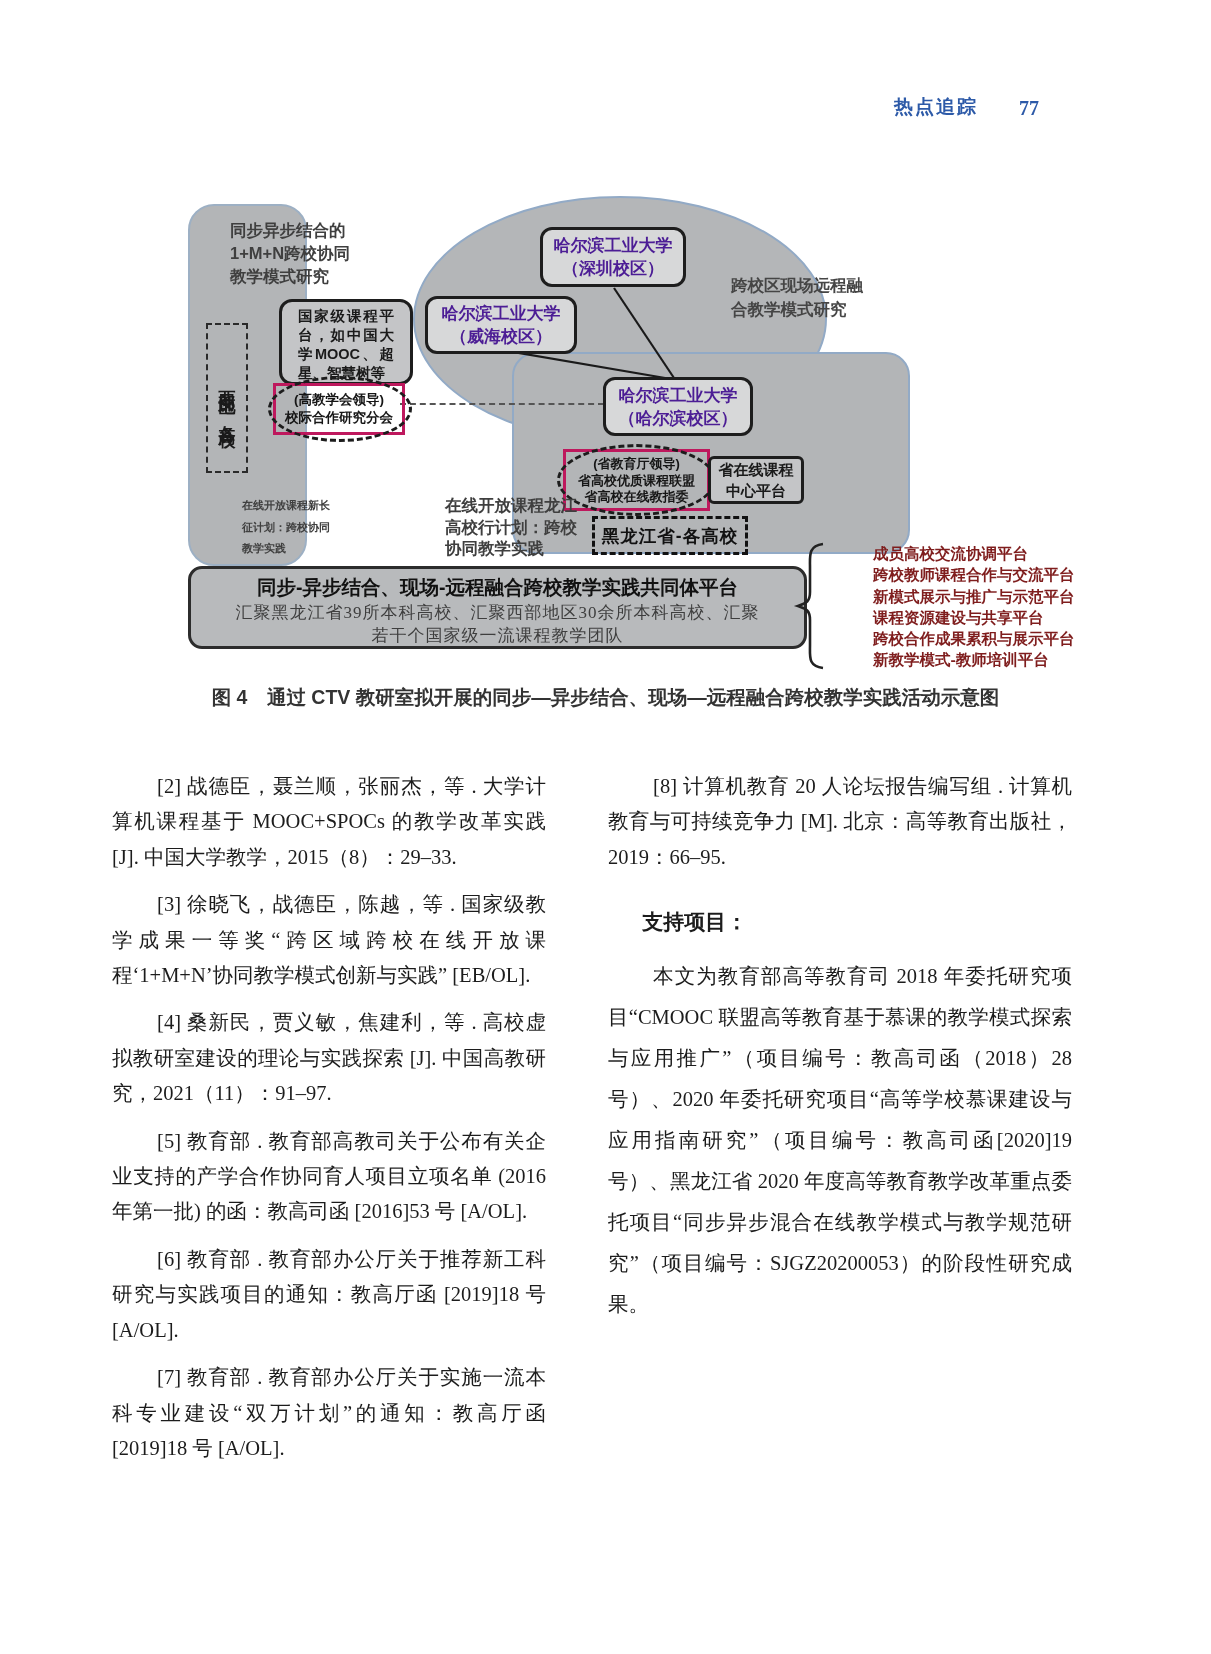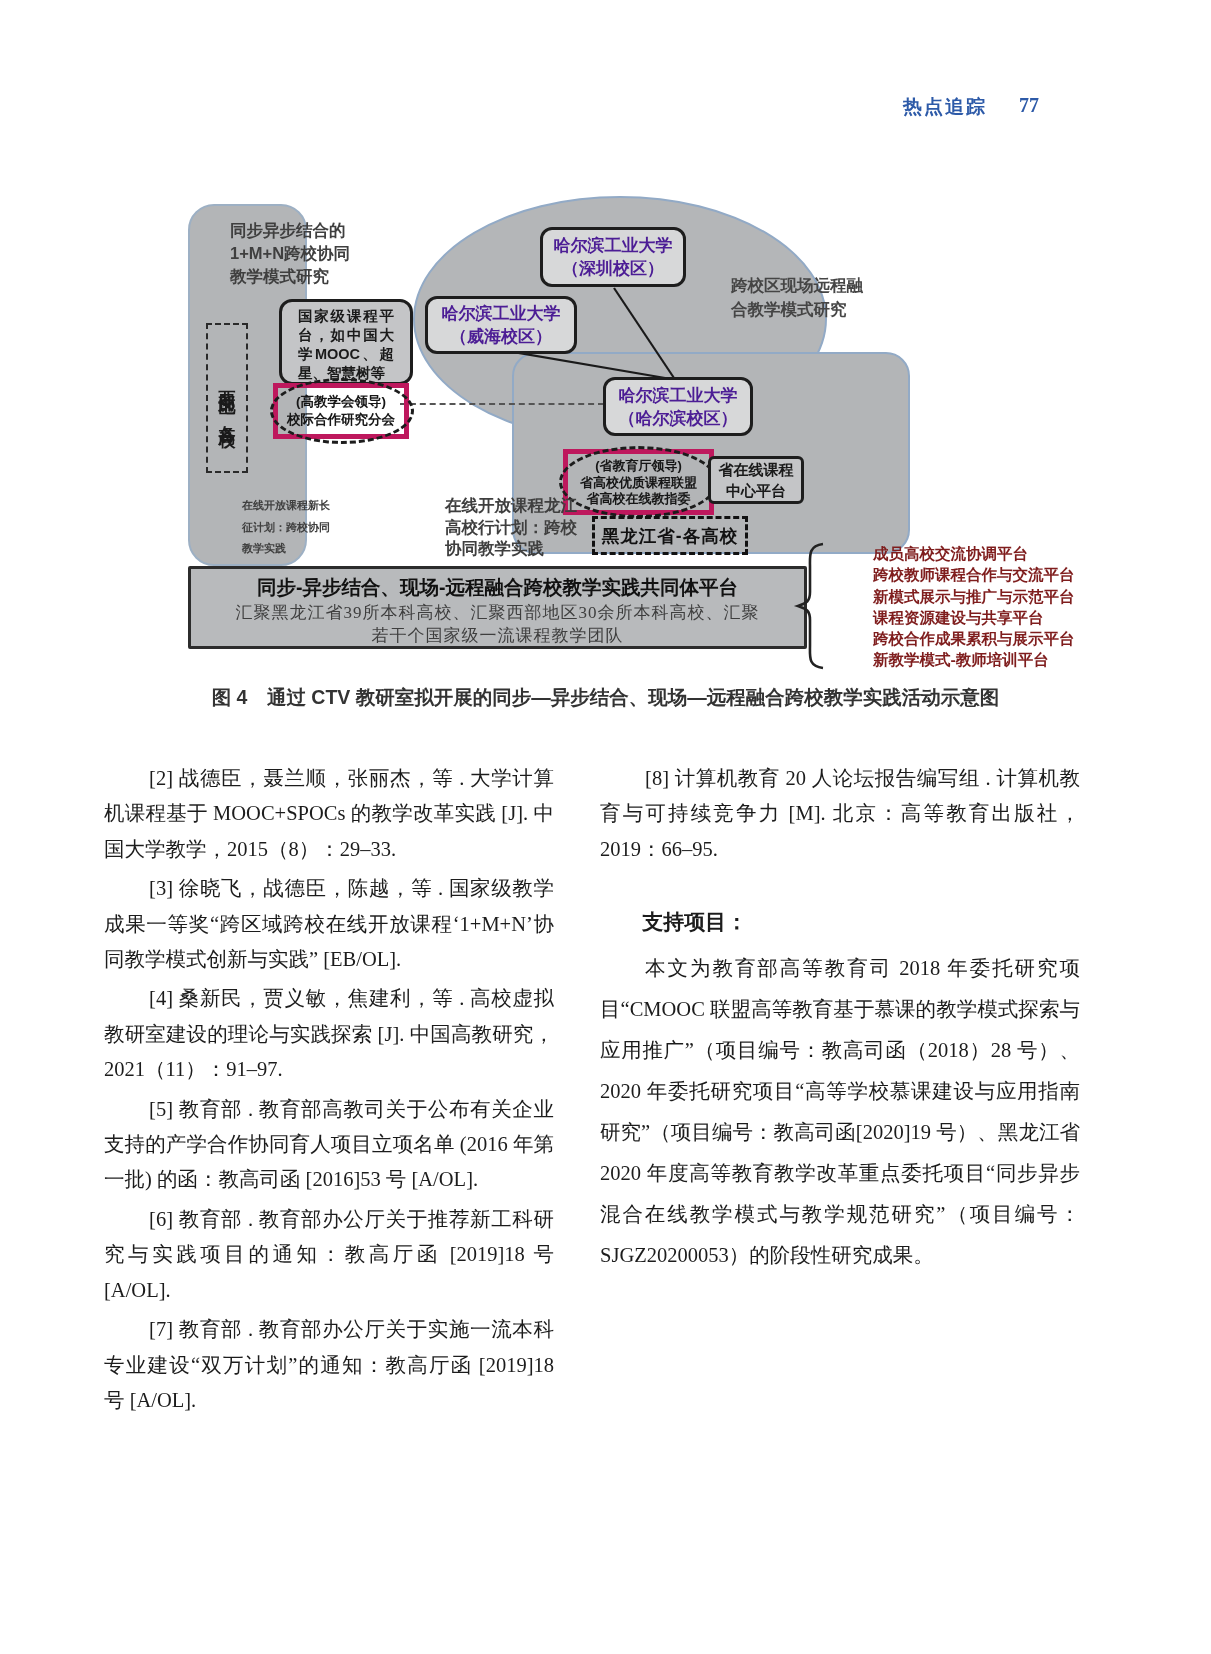--- a/index.html
+++ b/index.html
@@ -2,21 +2,21 @@
 <html><head>
 <meta charset="utf-8">
 <style>
   html,body{margin:0;padding:0;background:#e8e8e8;}
   .page{position:relative;width:1211px;height:1654px;background:#ffffff;overflow:hidden;
         font-family:"Liberation Serif","DejaVu Serif",serif;color:#1c1c1c;}
   .pre{white-space:pre-line;}
   .abs{position:absolute;}
 
   
-  .page-header{position:absolute;top:94px;right:172px;display:flex;gap:32px;align-items:flex-start;
+  .page-header{position:absolute;top:94px;right:172px;display:flex;gap:41px;align-items:flex-end;
                color:#2d5aa8;margin-left:36px;}
   .section-label{font-family:"Liberation Sans","DejaVu Sans",sans-serif;font-weight:700;font-size:19px;letter-spacing:2px;}
   .page-num{font-size:20px;font-weight:700;}
 
   
   .ellipse-big{left:413px;top:196px;width:410px;height:242px;background:#b4b6b8;
                border:2px solid #92aac6;border-radius:50%;z-index:1;}
   .col-left{left:188px;top:204px;width:115px;height:358px;background:#b3b5b7;
             border:2px solid #9db0c4;border-radius:26px;z-index:2;}
   .rect-bottom{left:512px;top:352px;width:394px;height:198px;background:#b3b5b7;
@@ -26,41 +26,41 @@
 
   .note{z-index:4;font-family:"Liberation Sans","DejaVu Sans",sans-serif;font-weight:600;color:#3f3f3f;}
   .hit-box{z-index:4;background:#d7d8d9;border:3px solid #1d1d1d;border-radius:12px;
            font-family:"Liberation Sans","DejaVu Sans",sans-serif;font-weight:700;font-size:17px;
            line-height:23px;color:#4c1d95;display:flex;align-items:center;justify-content:center;text-align:center;}
   .round-box{z-index:4;background:#c4c5c7;border:3px solid #1d1d1d;border-radius:13px;
              font-family:"Liberation Sans","DejaVu Sans",sans-serif;font-weight:700;color:#1a1a1a;}
   .vert-box{z-index:4;border:2px dashed #2a2a2a;writing-mode:vertical-rl;text-orientation:upright;
             font-family:"Liberation Sans","DejaVu Sans",sans-serif;font-weight:700;font-size:17px;
             letter-spacing:3px;color:#1a1a1a;display:flex;align-items:center;justify-content:center;}
-  .dashed-rect{z-index:4;border:5px solid #be185d;}
+  .dashed-rect{z-index:4;border:3px solid #be185d;}
   .dashed-ellipse{position:absolute;border:3px dashed #1c1c1c;border-radius:50%;}
   .dashed-label{position:relative;z-index:2;text-align:center;font-family:"Liberation Sans","DejaVu Sans",sans-serif;
                 font-weight:700;color:#161616;}
   .dash-box{z-index:4;border:3px dashed #111;display:flex;align-items:center;justify-content:center;
             font-family:"Liberation Sans","DejaVu Sans",sans-serif;font-weight:700;font-size:17.5px;color:#111;}
 
   .platform-banner{left:188px;top:566px;width:613px;height:77px;background:#b8babc;border:3px solid #2c2c2c;
-                   border-radius:2px;z-index:2;text-align:center;}
+                   border-radius:14px;z-index:2;text-align:center;}
   .platform-title{font-family:"Liberation Sans","DejaVu Sans",sans-serif;font-weight:700;font-size:19.5px;
                   color:#111;margin-top:5px;}
   .platform-sub{font-size:17px;line-height:23px;color:#3e3e3e;letter-spacing:1px;}
   .platform-list{left:873px;top:543px;z-index:4;font-family:"Liberation Sans","DejaVu Sans",sans-serif;
                  font-weight:600;font-size:15.5px;line-height:21.3px;color:#7f1d1d;}
 
   .fig-caption{left:0;top:684px;width:1211px;text-align:center;z-index:5;
                font-family:"Liberation Sans","DejaVu Sans",sans-serif;font-weight:600;font-size:19.5px;color:#333;}
 
   
   .col-text{position:absolute;text-align:justify;font-size:20.5px;}
-  .col-text p{margin:4px;text-indent:2.2em;line-height:35.4px;}
+  .col-text p{margin:12px;text-indent:2.2em;line-height:35.4px;}
   .left-col{left:100px;top:757px;width:458px;}
   .right-col-ref{left:596px;top:757px;width:488px;}
   .support-heading{left:596px;top:905px;width:488px;font-weight:700;font-size:21px;text-indent:2.2em;line-height:35px;}
   .support-body{left:596px;top:944px;width:488px;}
   .support-body p{line-height:41px;}
 </style>
 </head>
 <body>
 
 <div class="page">

